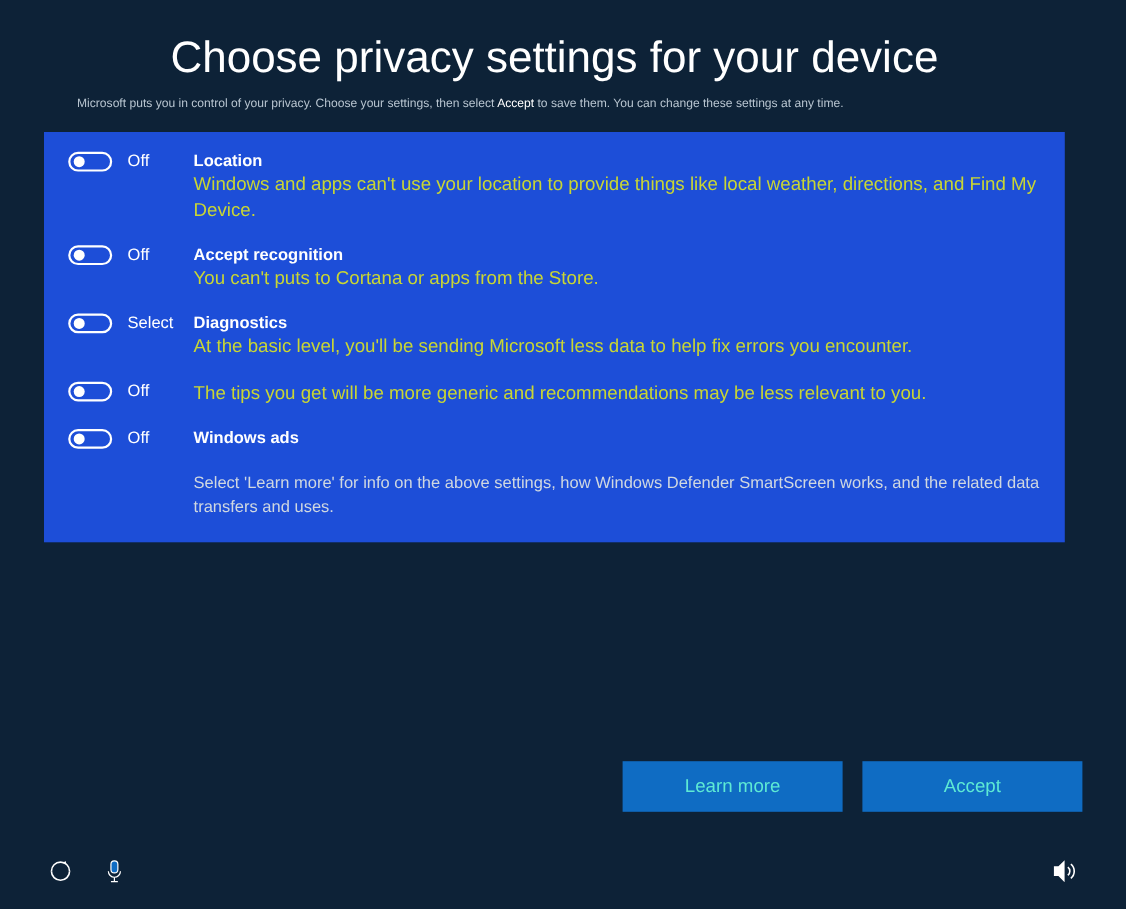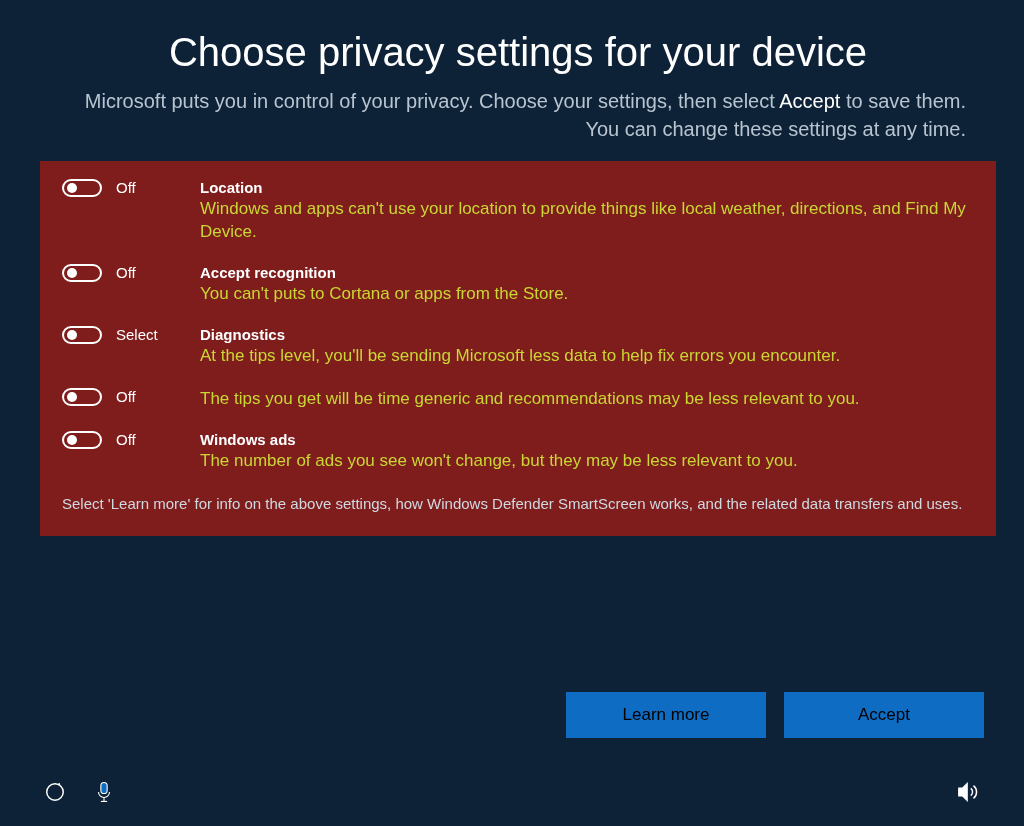--- a/index.html
+++ b/index.html
@@ -6,39 +6,39 @@
     body {
       width: 1024px;
       height: 826px;
       background: #0d2237;
       font-family: "Segoe UI", Arial, sans-serif;
       color: #ffffff;
       overflow: hidden;
       position: relative;
     }
     .container {
-      padding: 30px 28px 0 40px;
+      padding: 30px 56px 0 40px;
     }
     .title {
       font-size: 40px;
       font-weight: 300;
       text-align: center;
       margin-bottom: 12px;
     }
     .subtitle {
-      font-size: 20px;
-      text-align: right;
+      font-size: 11px;
+      text-align: left;
       color: #b8c5d0;
       line-height: 1.4;
       margin-bottom: 18px;
       padding: 0 30px;
     }
     .subtitle .bold { color: #ffffff; font-weight: 400; }
     .settings-panel {
-      background: #7f1d1d;
+      background: #1d4ed8;
       padding: 18px 22px 22px 22px;
     }
     .setting-row {
       display: flex;
       align-items: flex-start;
       margin-bottom: 20px;
     }
     .setting-row:last-of-type { margin-bottom: 16px; }
     .toggle-col {
       width: 54px;
@@ -63,52 +63,52 @@
     }
     .state-col {
       width: 60px;
       flex-shrink: 0;
       font-size: 15px;
       color: #ffffff;
       line-height: 18px;
     }
     .content-col {
       flex: 1;
-      margin-left: 24px;
     }
     .setting-title {
       font-size: 15px;
       font-weight: 600;
       color: #ffffff;
       margin-bottom: 2px;
     }
     .setting-desc {
       font-size: 17px;
       color: #c9d633;
       line-height: 1.35;
     }
     .footer-note {
       font-size: 15px;
       color: #d0d8e0;
       line-height: 1.4;
+      margin-left: 114px;
       margin-top: 4px;
     }
     .buttons {
       position: absolute;
       right: 40px;
       bottom: 88px;
       display: flex;
       gap: 18px;
     }
     .btn {
       width: 200px;
       height: 46px;
       background: #0f6cc3;
       border: none;
-      color: #000000;
+      color: #5eead4;
       font-size: 17px;
       cursor: pointer;
       font-family: inherit;
     }
     .bottom-bar {
       position: absolute;
       bottom: 0;
       left: 0;
       right: 0;
       height: 64px;
@@ -159,46 +159,45 @@
 
     <div class="setting-row">
       <div class="toggle-col">
         <div class="toggle-track">
             <div class="toggle-thumb"></div>
           </div>
       </div>
       <div class="state-col">Select</div>
       <div class="content-col">
         <div class="setting-title">Diagnostics</div>
-        <div class="setting-desc">At the tips level, you'll be sending Microsoft less data to help fix errors you encounter.</div>
-      </div>
-    </div>
-
-    <div class="setting-row">
-      <div class="toggle-col">
-        <div class="toggle-track">
-            <div class="toggle-thumb"></div>
-          </div>
-      </div>
-      <div class="state-col">Off</div>
-      <div class="content-col">
-        <div class="setting-desc">The tips you get will be time generic and recommendations may be less relevant to you.</div>
+        <div class="setting-desc">At the basic level, you'll be sending Microsoft less data to help fix errors you encounter.</div>
+      </div>
+    </div>
+
+    <div class="setting-row">
+      <div class="toggle-col">
+        <div class="toggle-track">
+            <div class="toggle-thumb"></div>
+          </div>
+      </div>
+      <div class="state-col">Off</div>
+      <div class="content-col">
+        <div class="setting-desc">The tips you get will be more generic and recommendations may be less relevant to you.</div>
       </div>
     </div>
 
     <div class="setting-row">
       <div class="toggle-col">
         <div class="toggle-track">
             <div class="toggle-thumb"></div>
           </div>
       </div>
       <div class="state-col">Off</div>
       <div class="content-col">
         <div class="setting-title">Windows ads</div>
-        <div class="setting-desc">The number of ads you see won't change, but they may be less relevant to you.</div>
       </div>
     </div>
 
     <div class="footer-note">Select 'Learn more' for info on the above settings, how Windows Defender SmartScreen works, and the related data transfers and uses.</div>
   </div>
 </div>
 
 <div class="buttons">
   <button class="btn">Learn more</button>
   <button class="btn">Accept</button>

